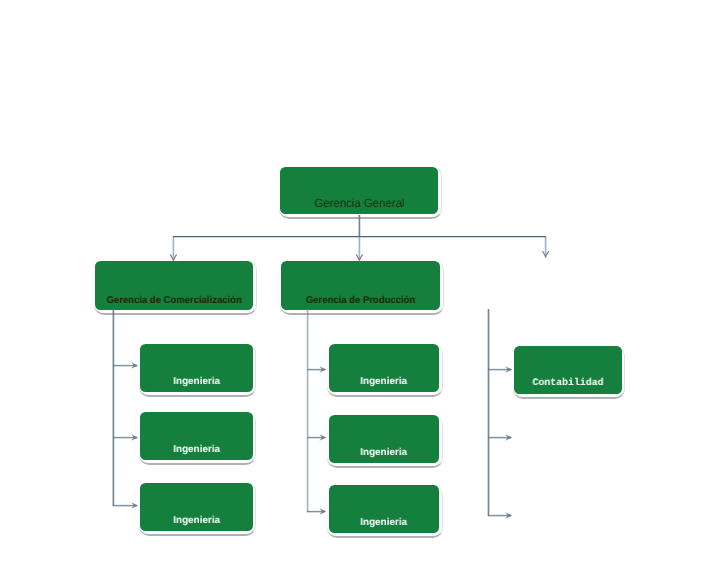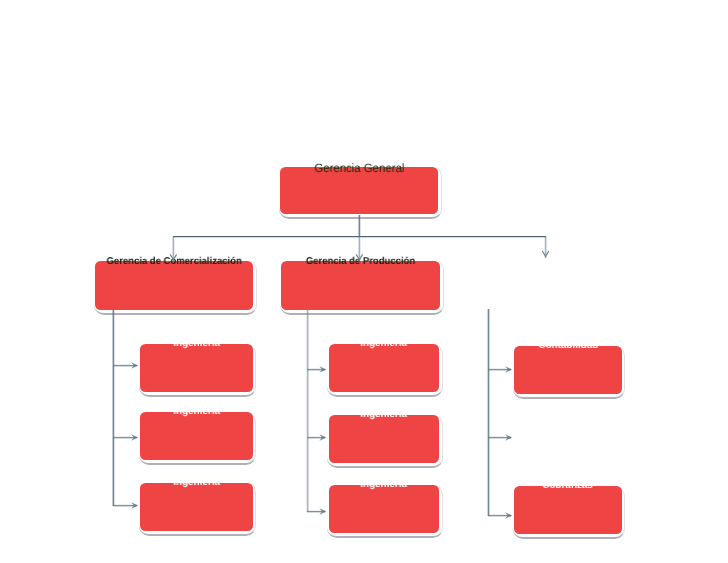--- a/index.html
+++ b/index.html
@@ -5,24 +5,24 @@
 <style>
   html,body{margin:0;padding:0;background:#ffffff;}
   body{width:728px;height:563px;overflow:hidden;
        font-family:"Liberation Sans",sans-serif;
        -webkit-font-smoothing:antialiased;text-rendering:geometricPrecision;}
   #canvas{position:relative;width:728px;height:563px;background:#ffffff;}
 
   svg.conn{position:absolute;left:0;top:0;width:728px;height:563px;z-index:8;pointer-events:none;}
 
   .node{position:absolute;box-sizing:border-box;
-        background:#ef4444;
+        background:#15803d;
         border:3px solid #ffffff;
         border-radius:8.5px;
-        display:flex;align-items:flex-start;justify-content:center;
+        display:flex;align-items:flex-end;justify-content:center;
         z-index:5;}
   .node::before{content:"";position:absolute;left:-1.2px;top:-0.6px;right:-3.8px;bottom:-5.2px;
         border-radius:10px;
         box-shadow:0 0 0 1px rgba(120,120,132,0.0);
         border-bottom:2.0px solid rgba(128,128,140,0.62);
         border-right:1.6px solid rgba(128,128,140,0.24);
         z-index:-1;pointer-events:none;}
   .node .lbl{display:block;text-align:center;white-space:nowrap;line-height:1;
              will-change:transform;}
 
@@ -105,20 +105,17 @@
   <div class="node lvl3" style="left:325.6px;top:341.4px;width:116.4px;height:53.4px;">
     <span class="lbl">Ingenieria</span>
   </div>
   <div class="node lvl3" style="left:325.6px;top:412.4px;width:116.4px;height:53.4px;">
     <span class="lbl">Ingenieria</span>
   </div>
   <div class="node lvl3" style="left:325.6px;top:482.4px;width:116.4px;height:53.4px;">
     <span class="lbl">Ingenieria</span>
   </div>
 
-  <div class="node lvl3" style="left:511.4px;top:343.3px;width:113.3px;height:53.4px;">
+  <div class="node lvl3" style="left:511.4px;top:343.3px;width:113.3px;height:53.4px;font-family:Liberation Mono, monospace;">
     <span class="lbl">Contabilidad</span>
-  </div>
-  <div class="node lvl3" style="left:511.4px;top:483.3px;width:113.3px;height:53.4px;">
-    <span class="lbl">Cobranzas</span>
   </div>
 
 </div>
 
 </body></html>

